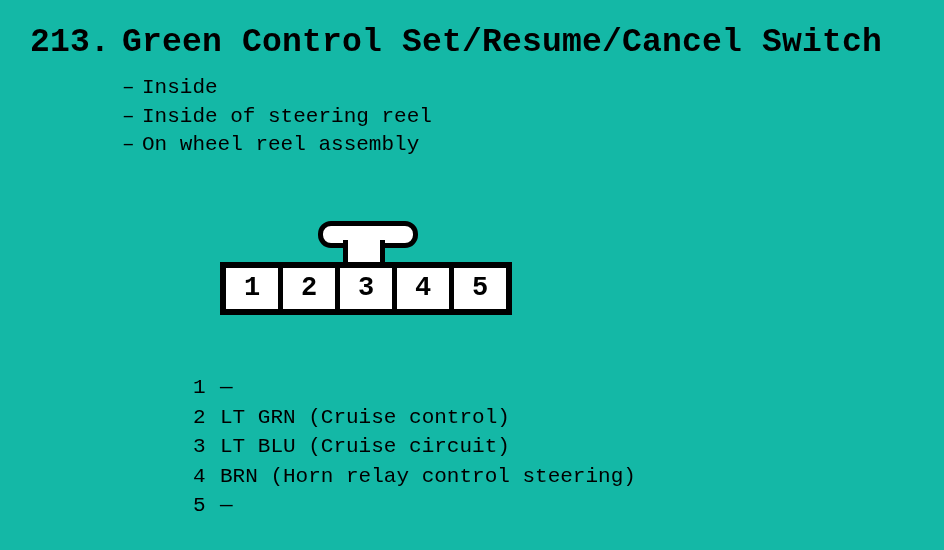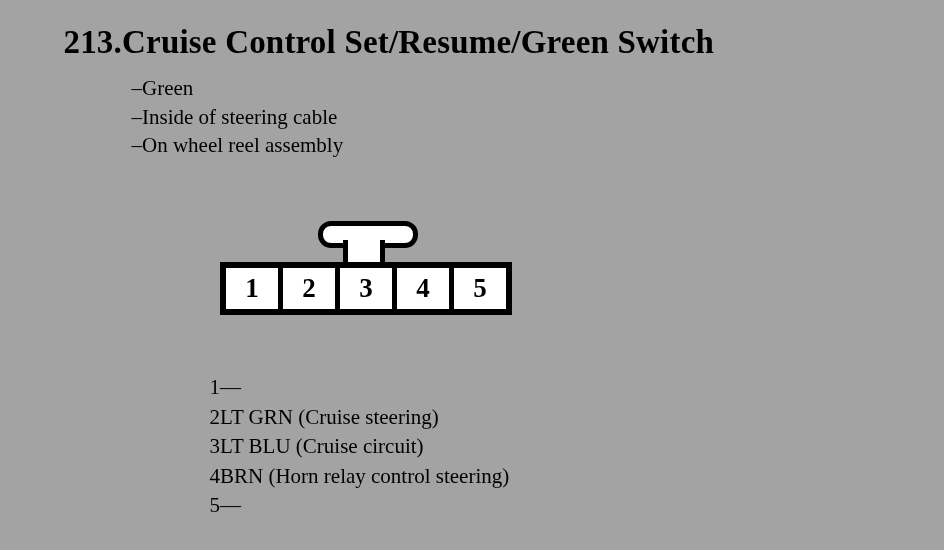--- a/index.html
+++ b/index.html
@@ -1,23 +1,22 @@
 <!DOCTYPE html>
 <html><head>
 <meta charset="utf-8">
 <style>
   html, body { margin:0; padding:0; background:#ffffff; }
   .page {
     position:relative;
     width:944px; height:550px;
-    background:#a3a3a3;
+    background:#14b8a6;
     color:#000000;
-    font-family:Liberation Serif, serif;
+    font-family:Liberation Mono, monospace;
     overflow:hidden;
-    text-align:right;
   }
 
   
   .title-row {
     position:absolute; left:30px; top:26px;
     display:flex;
     font-weight:bold; font-size:33px; line-height:33px;
     letter-spacing:0.2px;
     white-space:nowrap;
   }
@@ -70,31 +69,31 @@
   .pin-row { display:flex; white-space:nowrap; }
   .pin-num { width:27px; flex:0 0 auto; }
 </style>
 </head>
 <body>
 
 <div class="page">
 
   <div class="title-row">
     <span class="title-num">213.</span>
-    <span class="title-text">Cruise Control Set/Resume/Green Switch</span>
+    <span class="title-text">Green Control Set/Resume/Cancel Switch</span>
   </div>
 
   <div class="notes">
     <div class="note-line">
       <span class="note-bullet">–</span>
-      <span class="note-text">Green</span>
+      <span class="note-text">Inside</span>
     </div>
     <div class="note-line">
       <span class="note-bullet">–</span>
-      <span class="note-text">Inside of steering cable</span>
+      <span class="note-text">Inside of steering reel</span>
     </div>
     <div class="note-line">
       <span class="note-bullet">–</span>
       <span class="note-text">On wheel reel assembly</span>
     </div>
   </div>
 
   <div class="tab-bar"></div>
   <div class="tab-neck"></div>
   <div class="body-box">
@@ -105,21 +104,21 @@
     <div class="cavity">5</div>
   </div>
 
   <div class="pin-list">
     <div class="pin-row">
       <span class="pin-num">1</span>
       <span class="pin-desc">—</span>
     </div>
     <div class="pin-row">
       <span class="pin-num">2</span>
-      <span class="pin-desc">LT GRN (Cruise steering)</span>
+      <span class="pin-desc">LT GRN (Cruise control)</span>
     </div>
     <div class="pin-row">
       <span class="pin-num">3</span>
       <span class="pin-desc">LT BLU (Cruise circuit)</span>
     </div>
     <div class="pin-row">
       <span class="pin-num">4</span>
       <span class="pin-desc">BRN (Horn relay control steering)</span>
     </div>
     <div class="pin-row">

